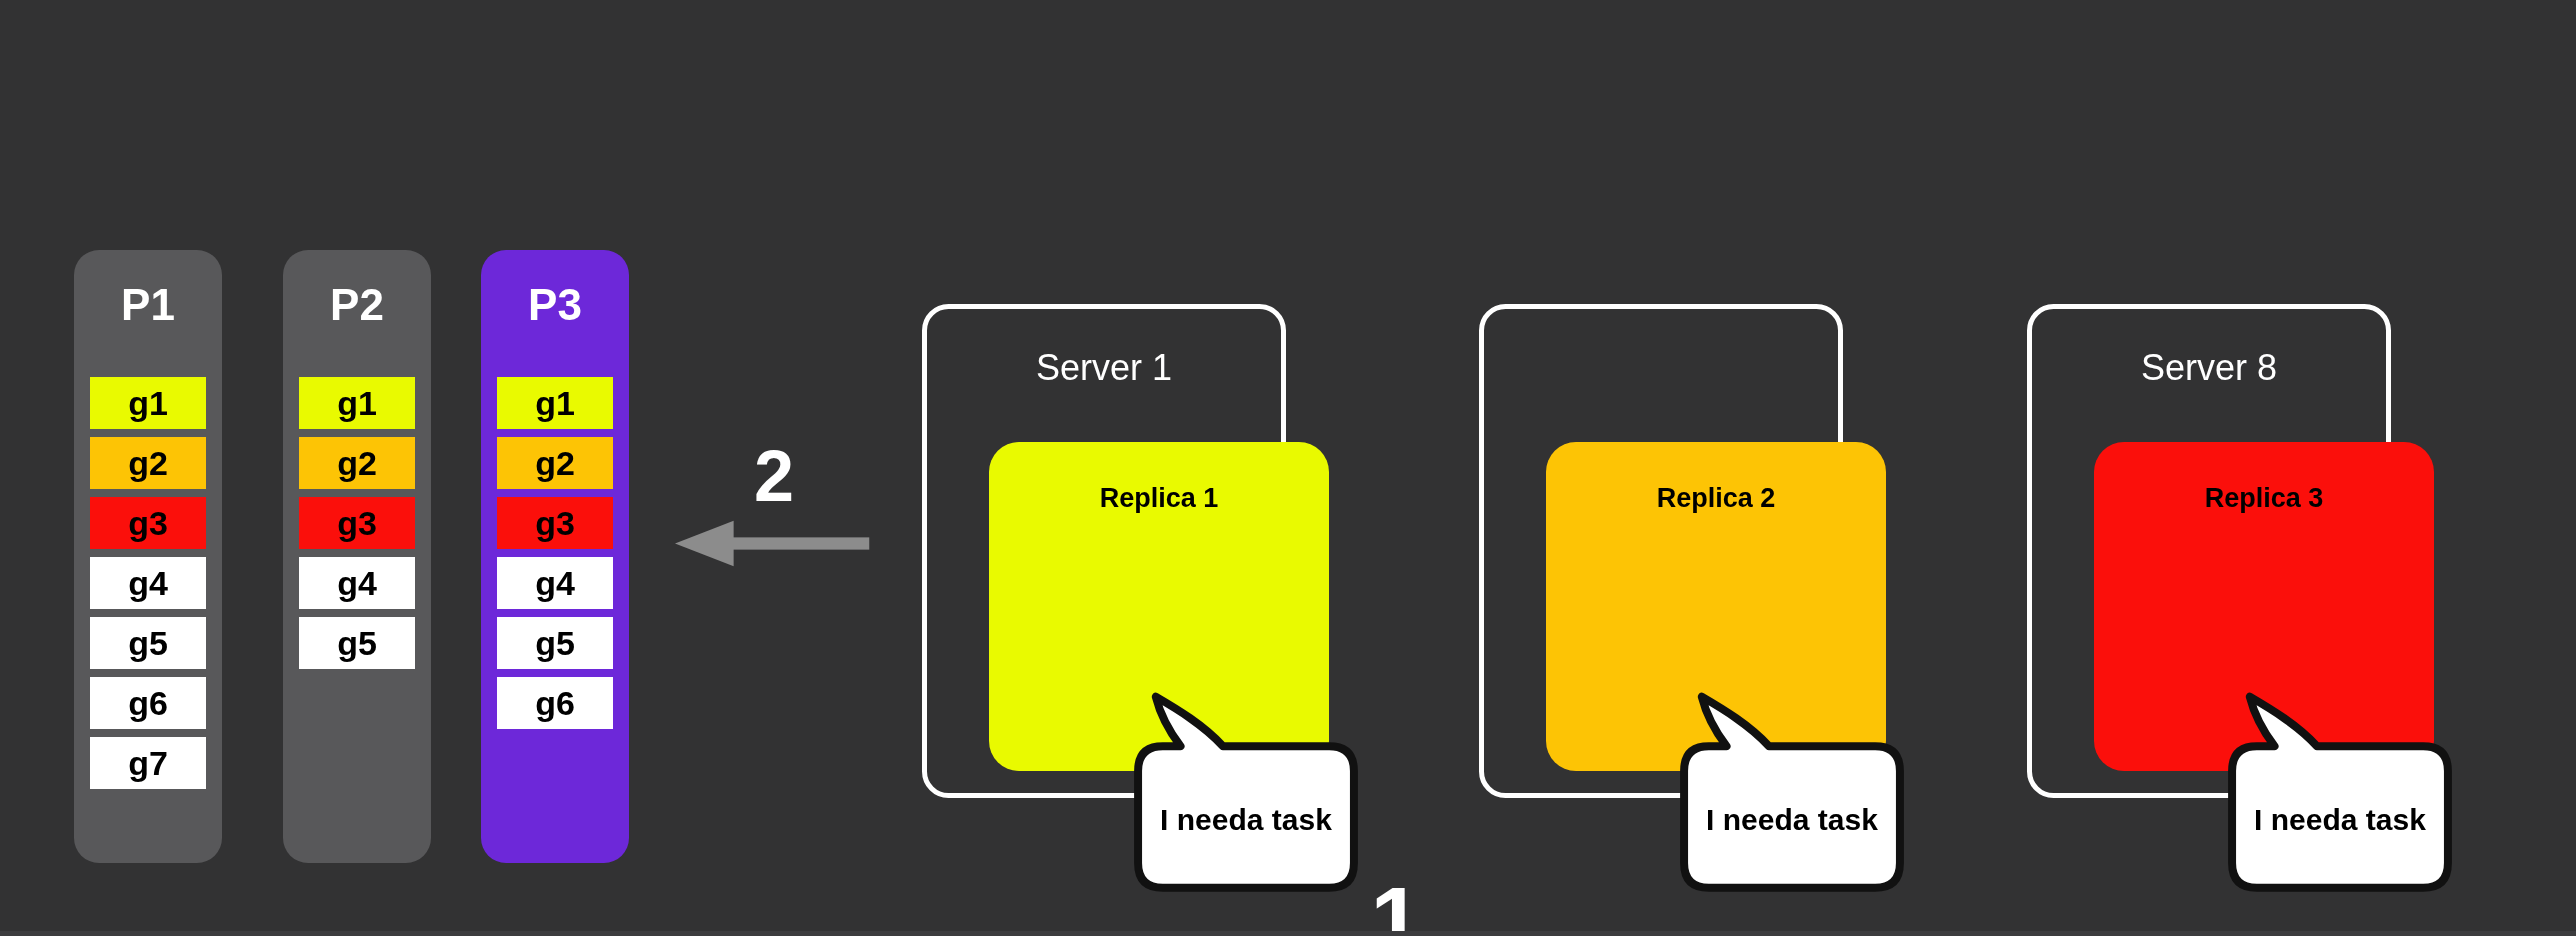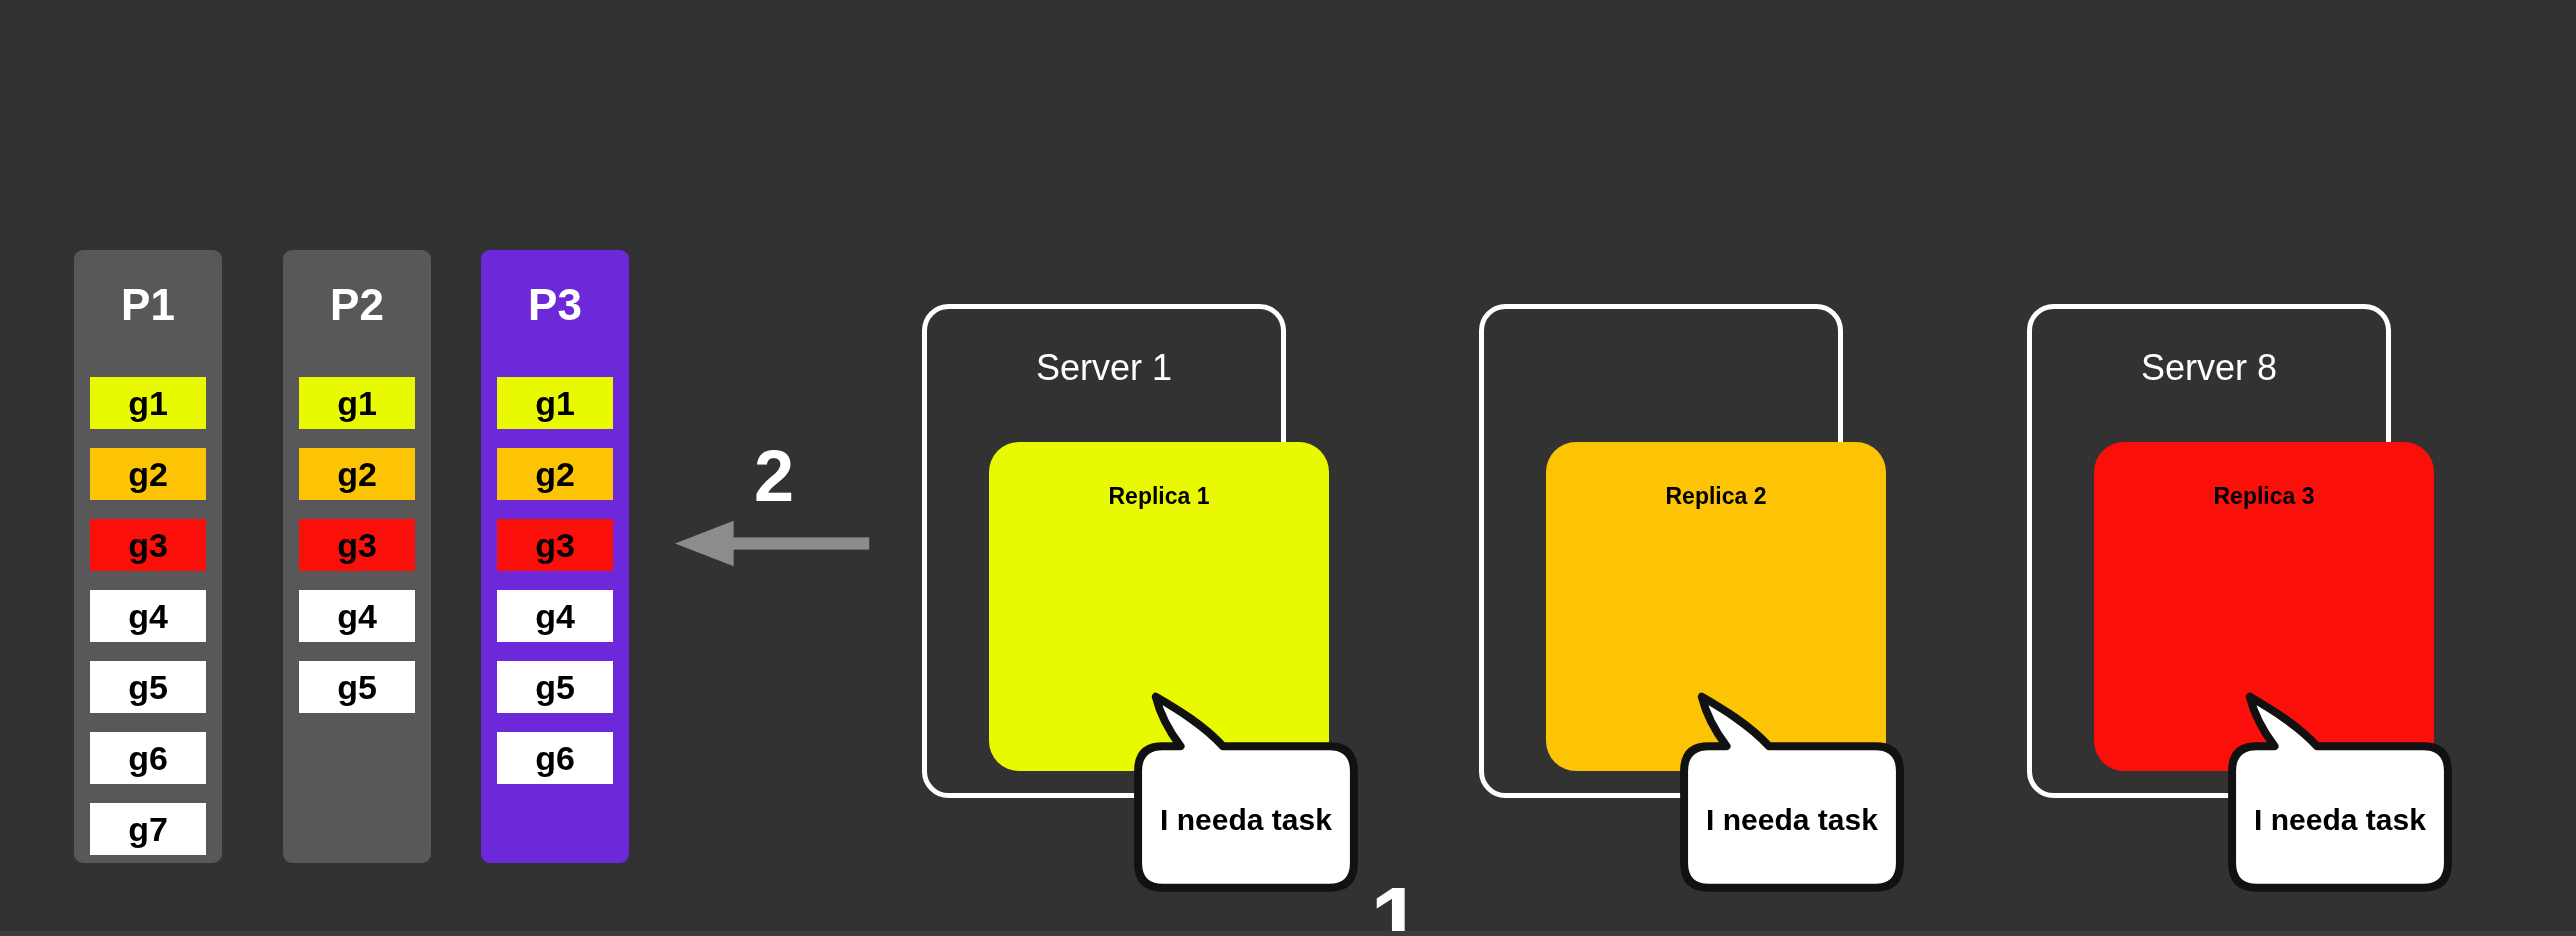--- a/index.html
+++ b/index.html
@@ -1,35 +1,35 @@
 <!DOCTYPE html>
 <html style="font-size:14px"><head>
 <meta charset="utf-8">
 <style>
   html,body{margin:0;padding:0;background:#1d1d1e;}
   .stage{
     position:relative;width:2576px;height:937px;overflow:hidden;
     font-family:"Liberation Sans",sans-serif;
   }
   
-  .partition{position:absolute;top:250px;width:148px;height:613px;border-radius:9px;}
+  .partition{position:absolute;top:250px;width:148px;height:613px;border-radius:25px;}
   .partition-title{padding-top:32px;text-align:center;font-size:44px;line-height:46px;font-weight:700;color:#ffffff;}
-  .task-list{position:absolute;top:127px;left:16px;right:16px;display:flex;flex-direction:column;gap:19px;}
+  .task-list{position:absolute;top:127px;left:16px;right:16px;display:flex;flex-direction:column;gap:8px;}
   .task{height:52px;display:flex;align-items:center;justify-content:center;}
   .task-label{font-size:34px;font-weight:700;color:#000000;}
   
   .step2{position:absolute;left:707px;top:435px;width:134px;text-align:center;font-size:72px;font-weight:700;color:#ffffff;}
   .arrow{position:absolute;left:674px;top:519px;}
   .step1{position:absolute;left:1350px;top:868px;width:92px;text-align:center;font-size:92px;font-weight:700;color:#ffffff;}
   
   .server{position:absolute;top:304px;width:364px;height:494px;box-sizing:border-box;
           border:5.3px solid #ffffff;border-radius:26.5px;background:transparent;}
   .server-title{margin-top:39px;text-align:center;font-size:36px;line-height:39px;font-weight:500;color:#ffffff;}
   .replica{position:absolute;left:62px;top:133px;width:340px;height:329px;border-radius:30px;}
-  .replica-label{display:block;text-align:center;margin-top:41px;font-size:23px;font-weight:700;color:#000000;}
+  .replica-label{display:block;text-align:center;margin-top:41px;font-size:27px;font-weight:700;color:#000000;}
   
   .bubble{position:absolute;top:686px;width:230px;height:208px;}
   .bubble-shape{position:absolute;left:0;top:0;width:230px;height:208px;overflow:visible;}
   .bubble-path{fill:#ffffff;stroke-width:9;stroke-linejoin:round;}
   .bubble-text{position:absolute;left:7px;top:67px;width:216px;height:133px;
                display:flex;flex-direction:row;align-items:center;justify-content:center;
                font-size:30px;line-height:35px;font-weight:700;color:#000000;text-align:center;}
   .bottom-strip{position:absolute;left:0;top:931px;width:100%;height:6.2px;}
 </style>
 </head>

